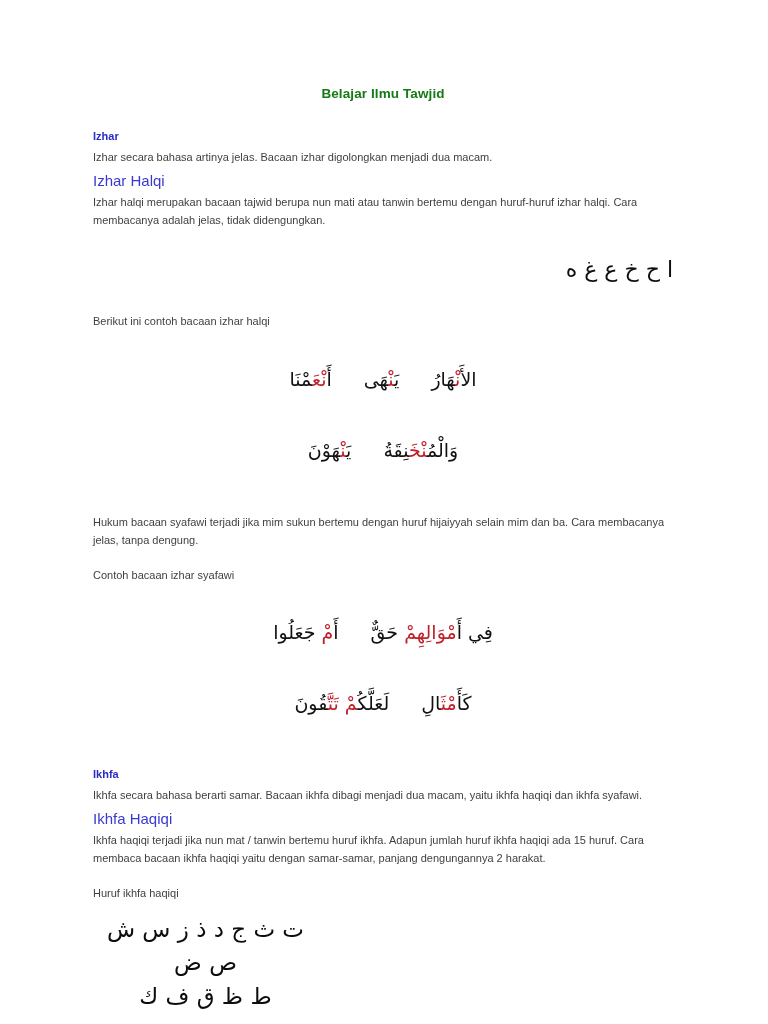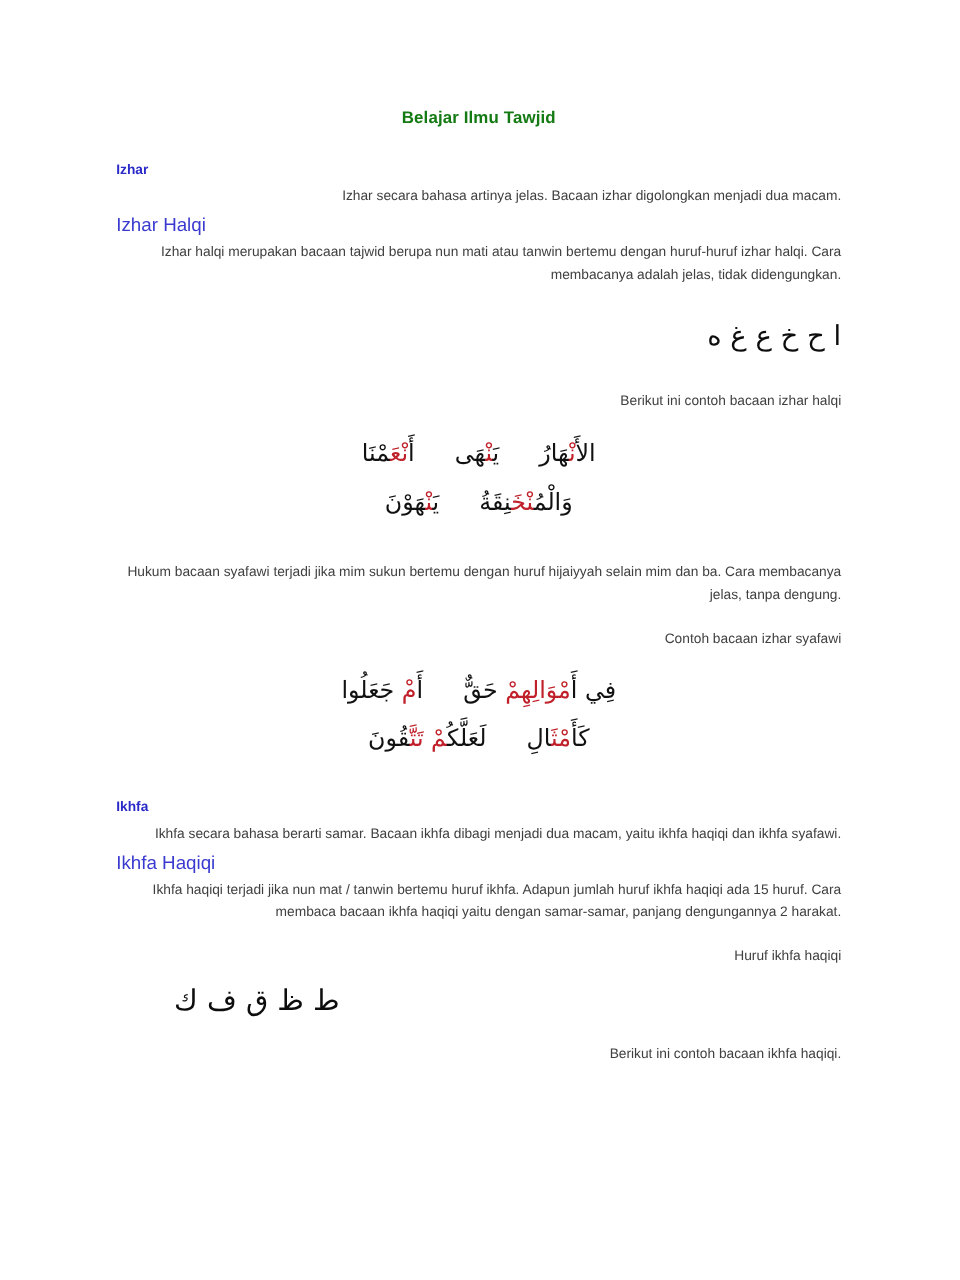--- a/index.html
+++ b/index.html
@@ -52,21 +52,21 @@
     font-weight: normal;
     margin: 0 0 3px 0;
     line-height: 1.35;
   }
 
   p.body-text {
     font-size: 11px;
     line-height: 1.63;
     color: #3f3f3f;
     margin: 0 0 4px 0;
-    text-align: right;
+    text-align: left;
   }
   p.body-text.spaced-above {
     margin-top: 17px;
   }
   p.body-text.tight {
     margin-bottom: 0;
   }
   .arabic-letters-center {
     font-family: "DejaVu Sans", sans-serif;
     font-size: 22px;
@@ -100,21 +100,21 @@
     margin: 13px 0 12px 0;
   }
   .example-row {
     font-size: 19px;
     line-height: 2.05;
     white-space: nowrap;
     direction: rtl;
   }
   .example-row .phrase {
     display: inline-block;
-    margin: 0 16px;
+    margin: 16px 16px;
   }
   .hl {
     color: #c0202a;
   }
   .spacer-md { height: 16px; }
 </style>
 </head>
 <body>
 
 <div class="page">
@@ -153,19 +153,20 @@
 
     <h2 class="section-heading">Ikhfa</h2>
     <p class="body-text">Ikhfa secara bahasa berarti samar. Bacaan ikhfa dibagi menjadi dua macam, yaitu ikhfa haqiqi dan ikhfa syafawi.</p>
 
     <h3 class="sub-heading">Ikhfa Haqiqi</h3>
     <p class="body-text">Ikhfa haqiqi terjadi jika nun mat / tanwin bertemu huruf ikhfa. Adapun jumlah huruf ikhfa haqiqi ada 15 huruf. Cara membaca bacaan ikhfa haqiqi yaitu dengan samar-samar, panjang dengungannya 2 harakat.</p>
 
     <p class="body-text spaced-above tight">Huruf ikhfa haqiqi</p>
 
     <div class="arabic-letters-left">
+      <div class="letters-row-1">ت ث ج د ذ ز س ش ص ض</div>
       <div class="letters-row-2">ط ظ ق ف ك</div>
     </div>
 
     <p class="body-text spaced-above">Berikut ini contoh bacaan ikhfa haqiqi.</p>
 
   </div>
 </div>
 
 </body></html>

